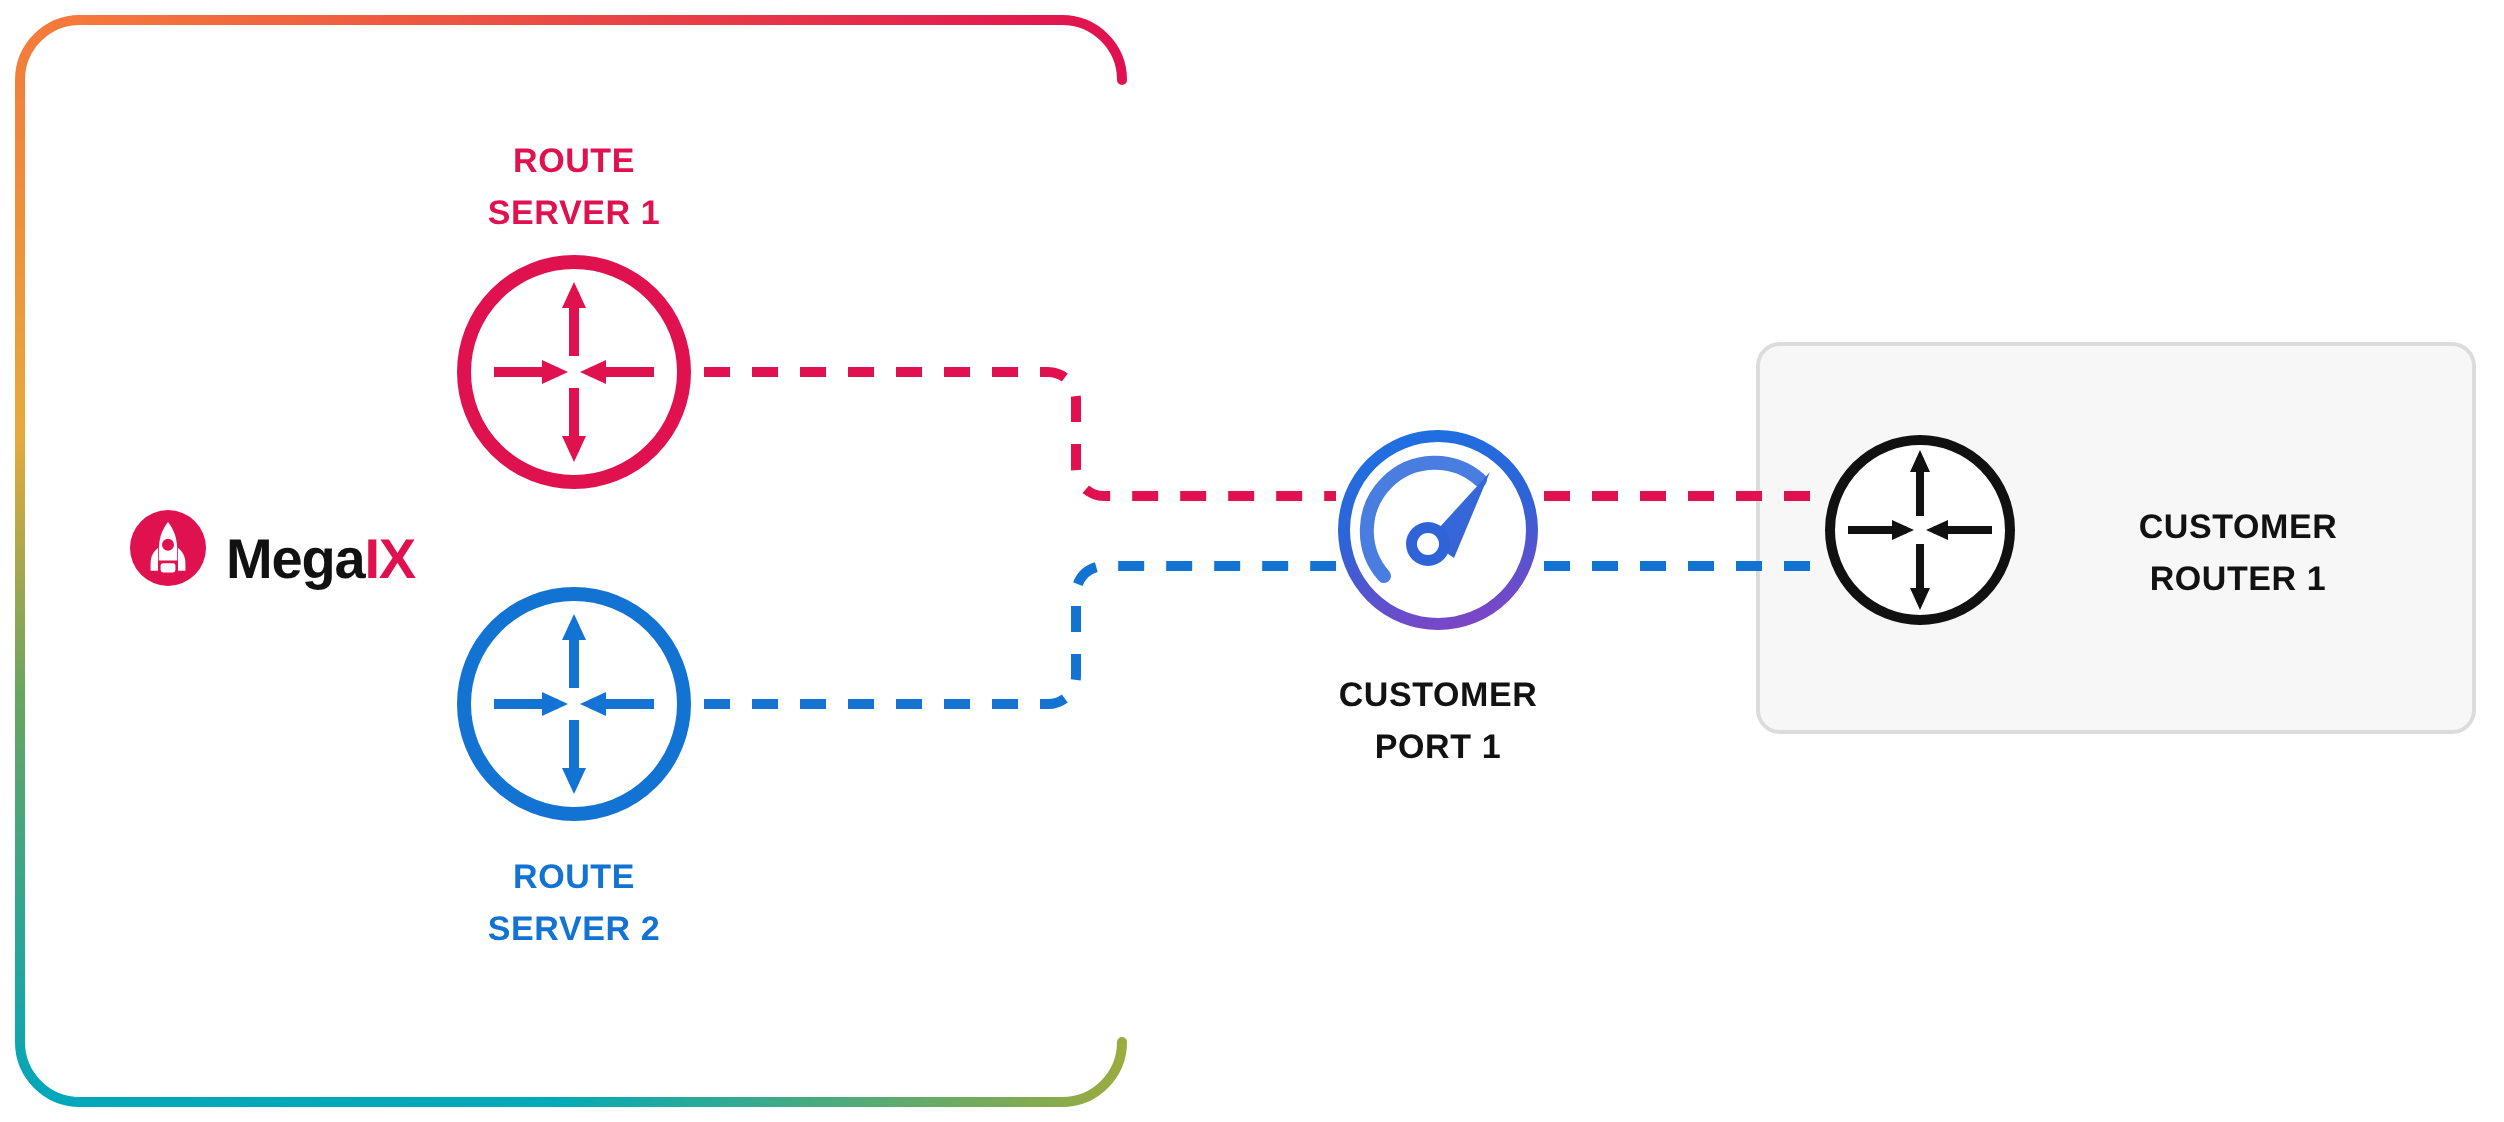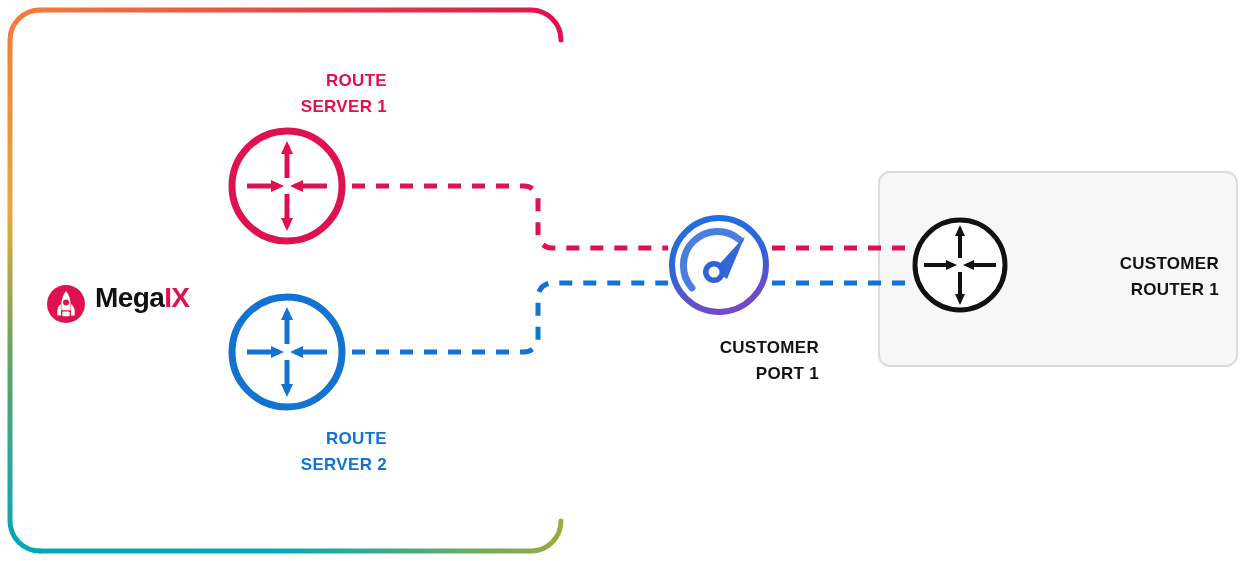--- a/index.html
+++ b/index.html
@@ -21,21 +21,21 @@
   #topology-svg {
     position: absolute;
     left: 0;
     top: 0;
     width: 1252px;
     height: 561px;
     display: block;
   }
   .node-label {
     position: absolute;
-    text-align: right;
+    text-align: center;
     font-family: "Liberation Sans", sans-serif;
     font-weight: bold;
     font-size: 17px;
     line-height: 26px;
     letter-spacing: 0.3px;
     white-space: pre-line;
     user-select: none;
   }
   #label-route-server-1 {
     left: 187px;
@@ -56,28 +56,27 @@
     color: #121212;
   }
   #label-customer-router-1 {
     left: 1019px;
     top: 251px;
     width: 200px;
     color: #121212;
   }
   #megaix-logo {
     position: absolute;
-    left: 46px;
+    left: 64px;
     top: 252px;
     height: 42px;
     display: flex;
-    align-items: flex-start;
+    align-items: flex-end;
     gap: 9px;
     user-select: none;
-    margin-top: 32px;
   }
   #megaix-logo .logo-wordmark {
     font-family: "Liberation Sans", sans-serif;
     font-weight: bold;
     font-size: 28px;
     letter-spacing: -0.6px;
     line-height: 1;
   }
   #megaix-logo .wm-mega { color: #111111; }
   #megaix-logo .wm-ix { color: #e0114f; }

